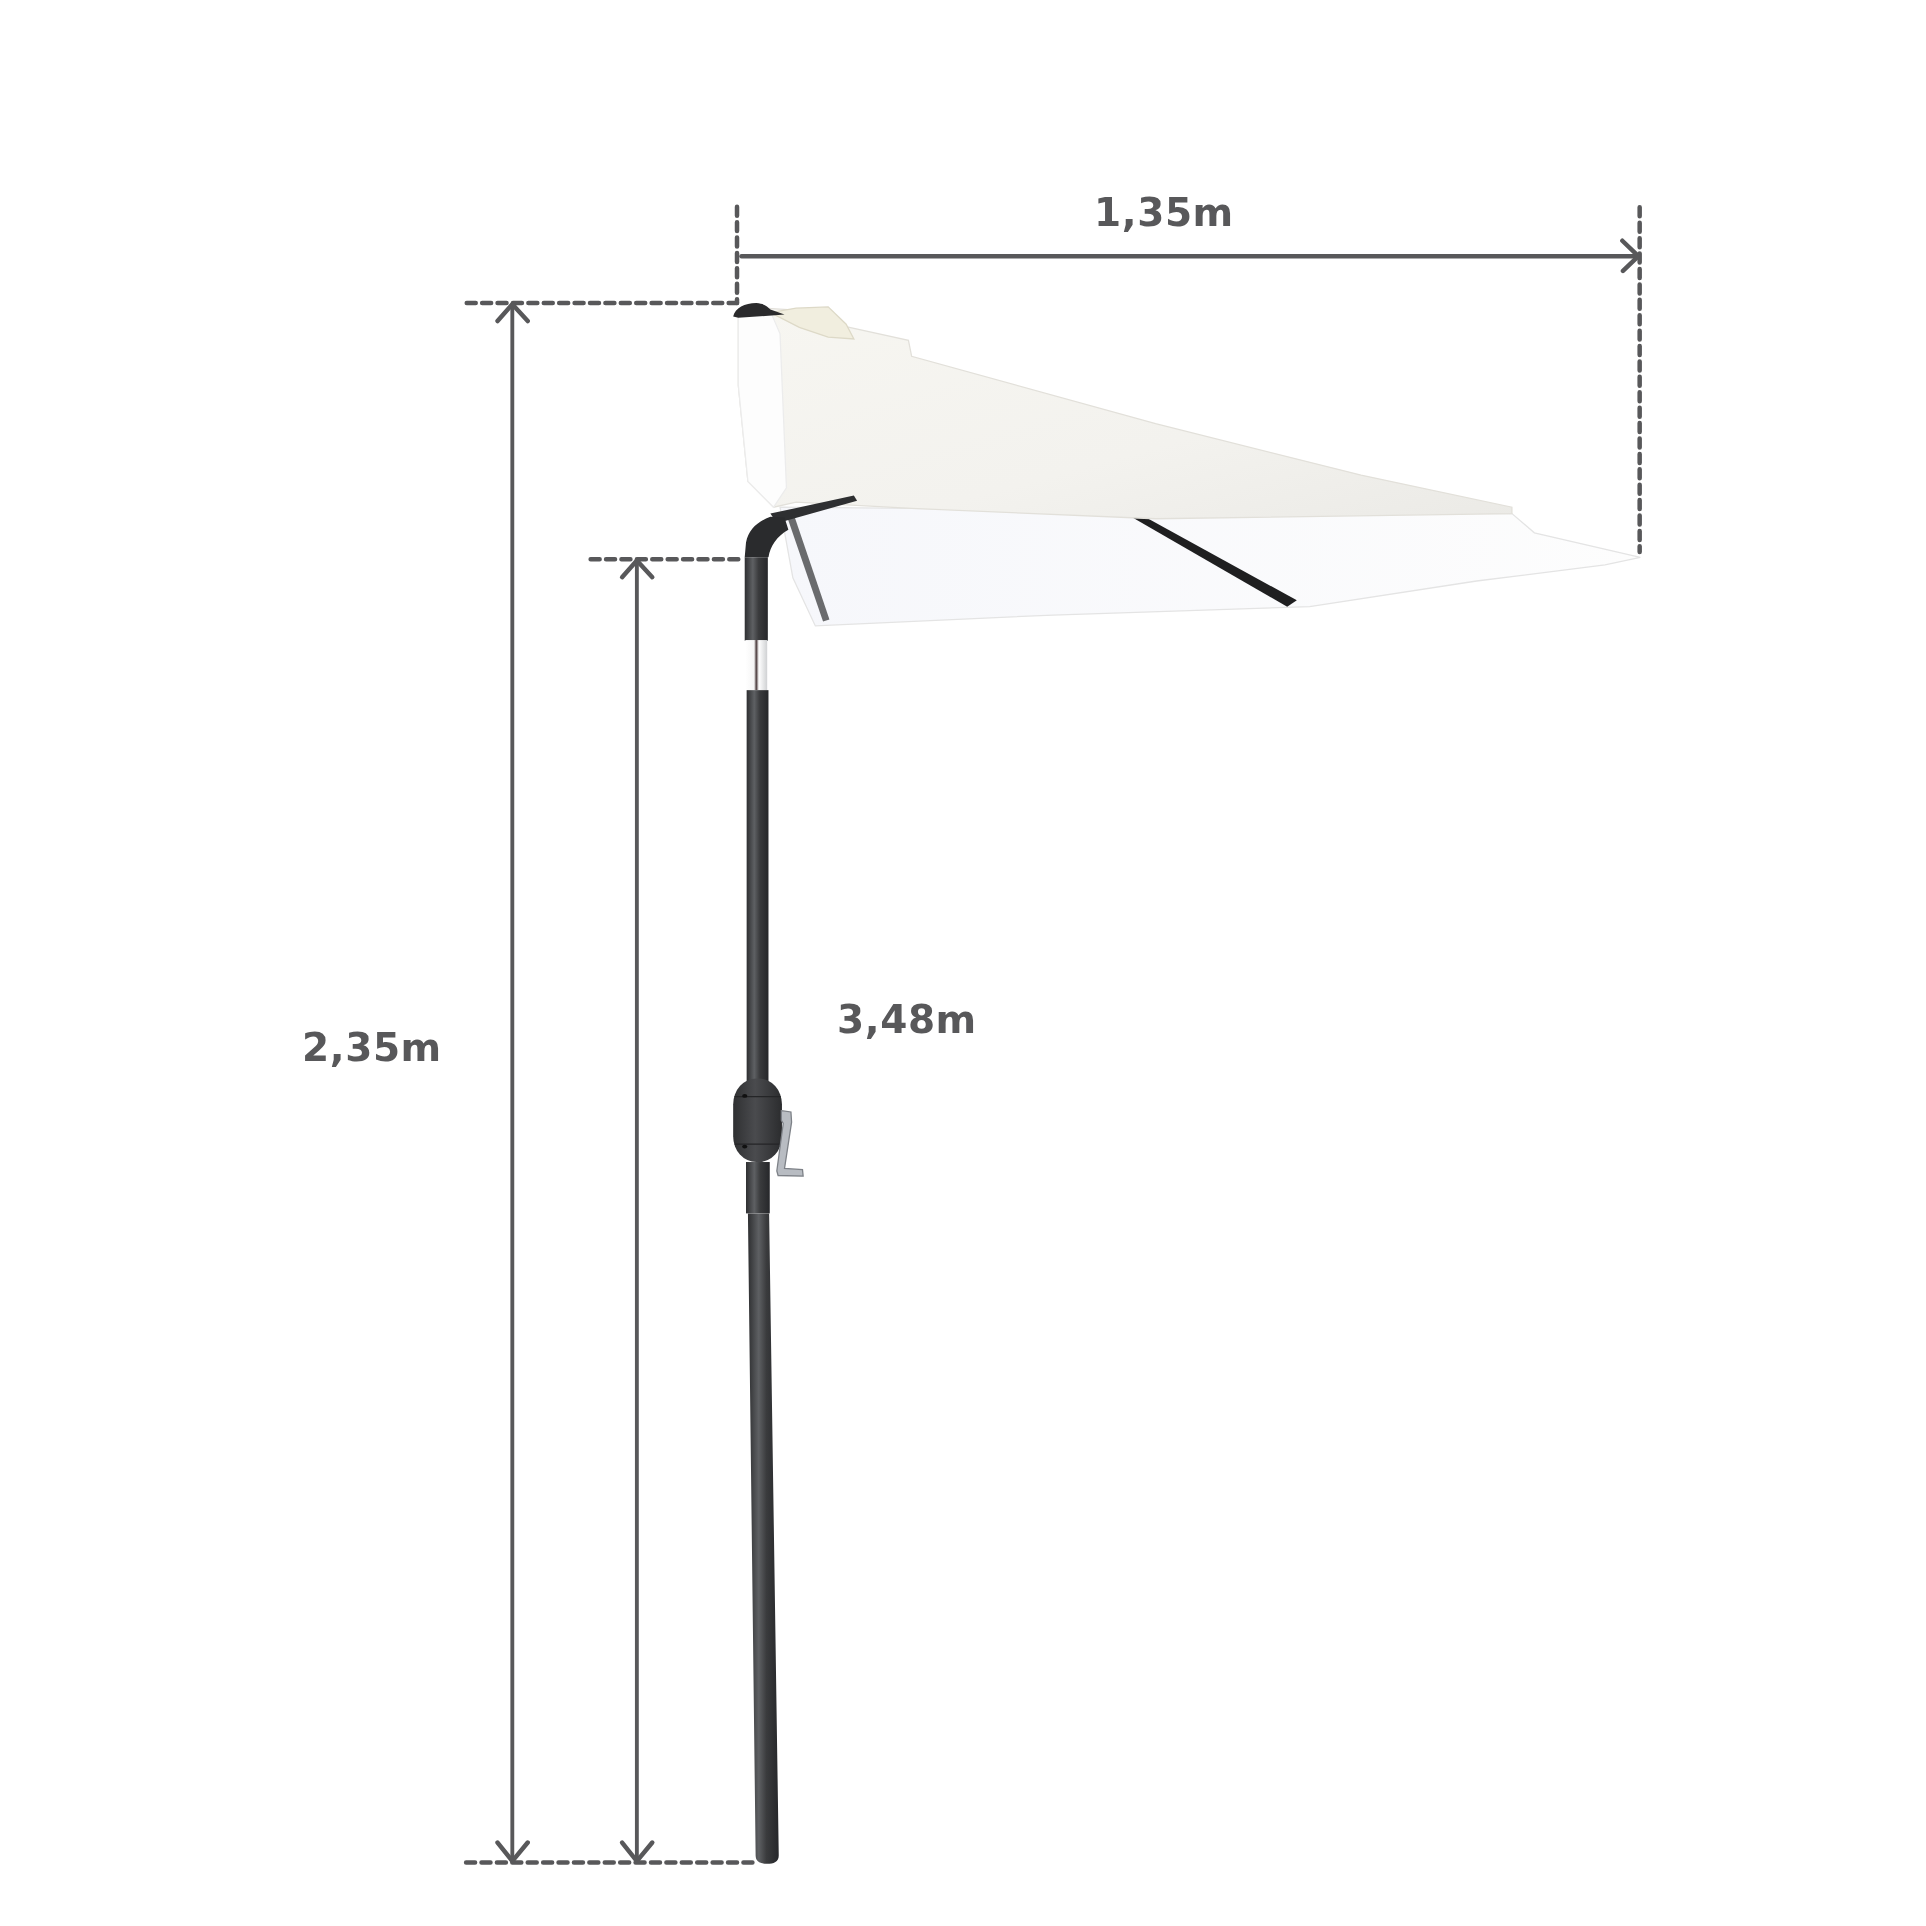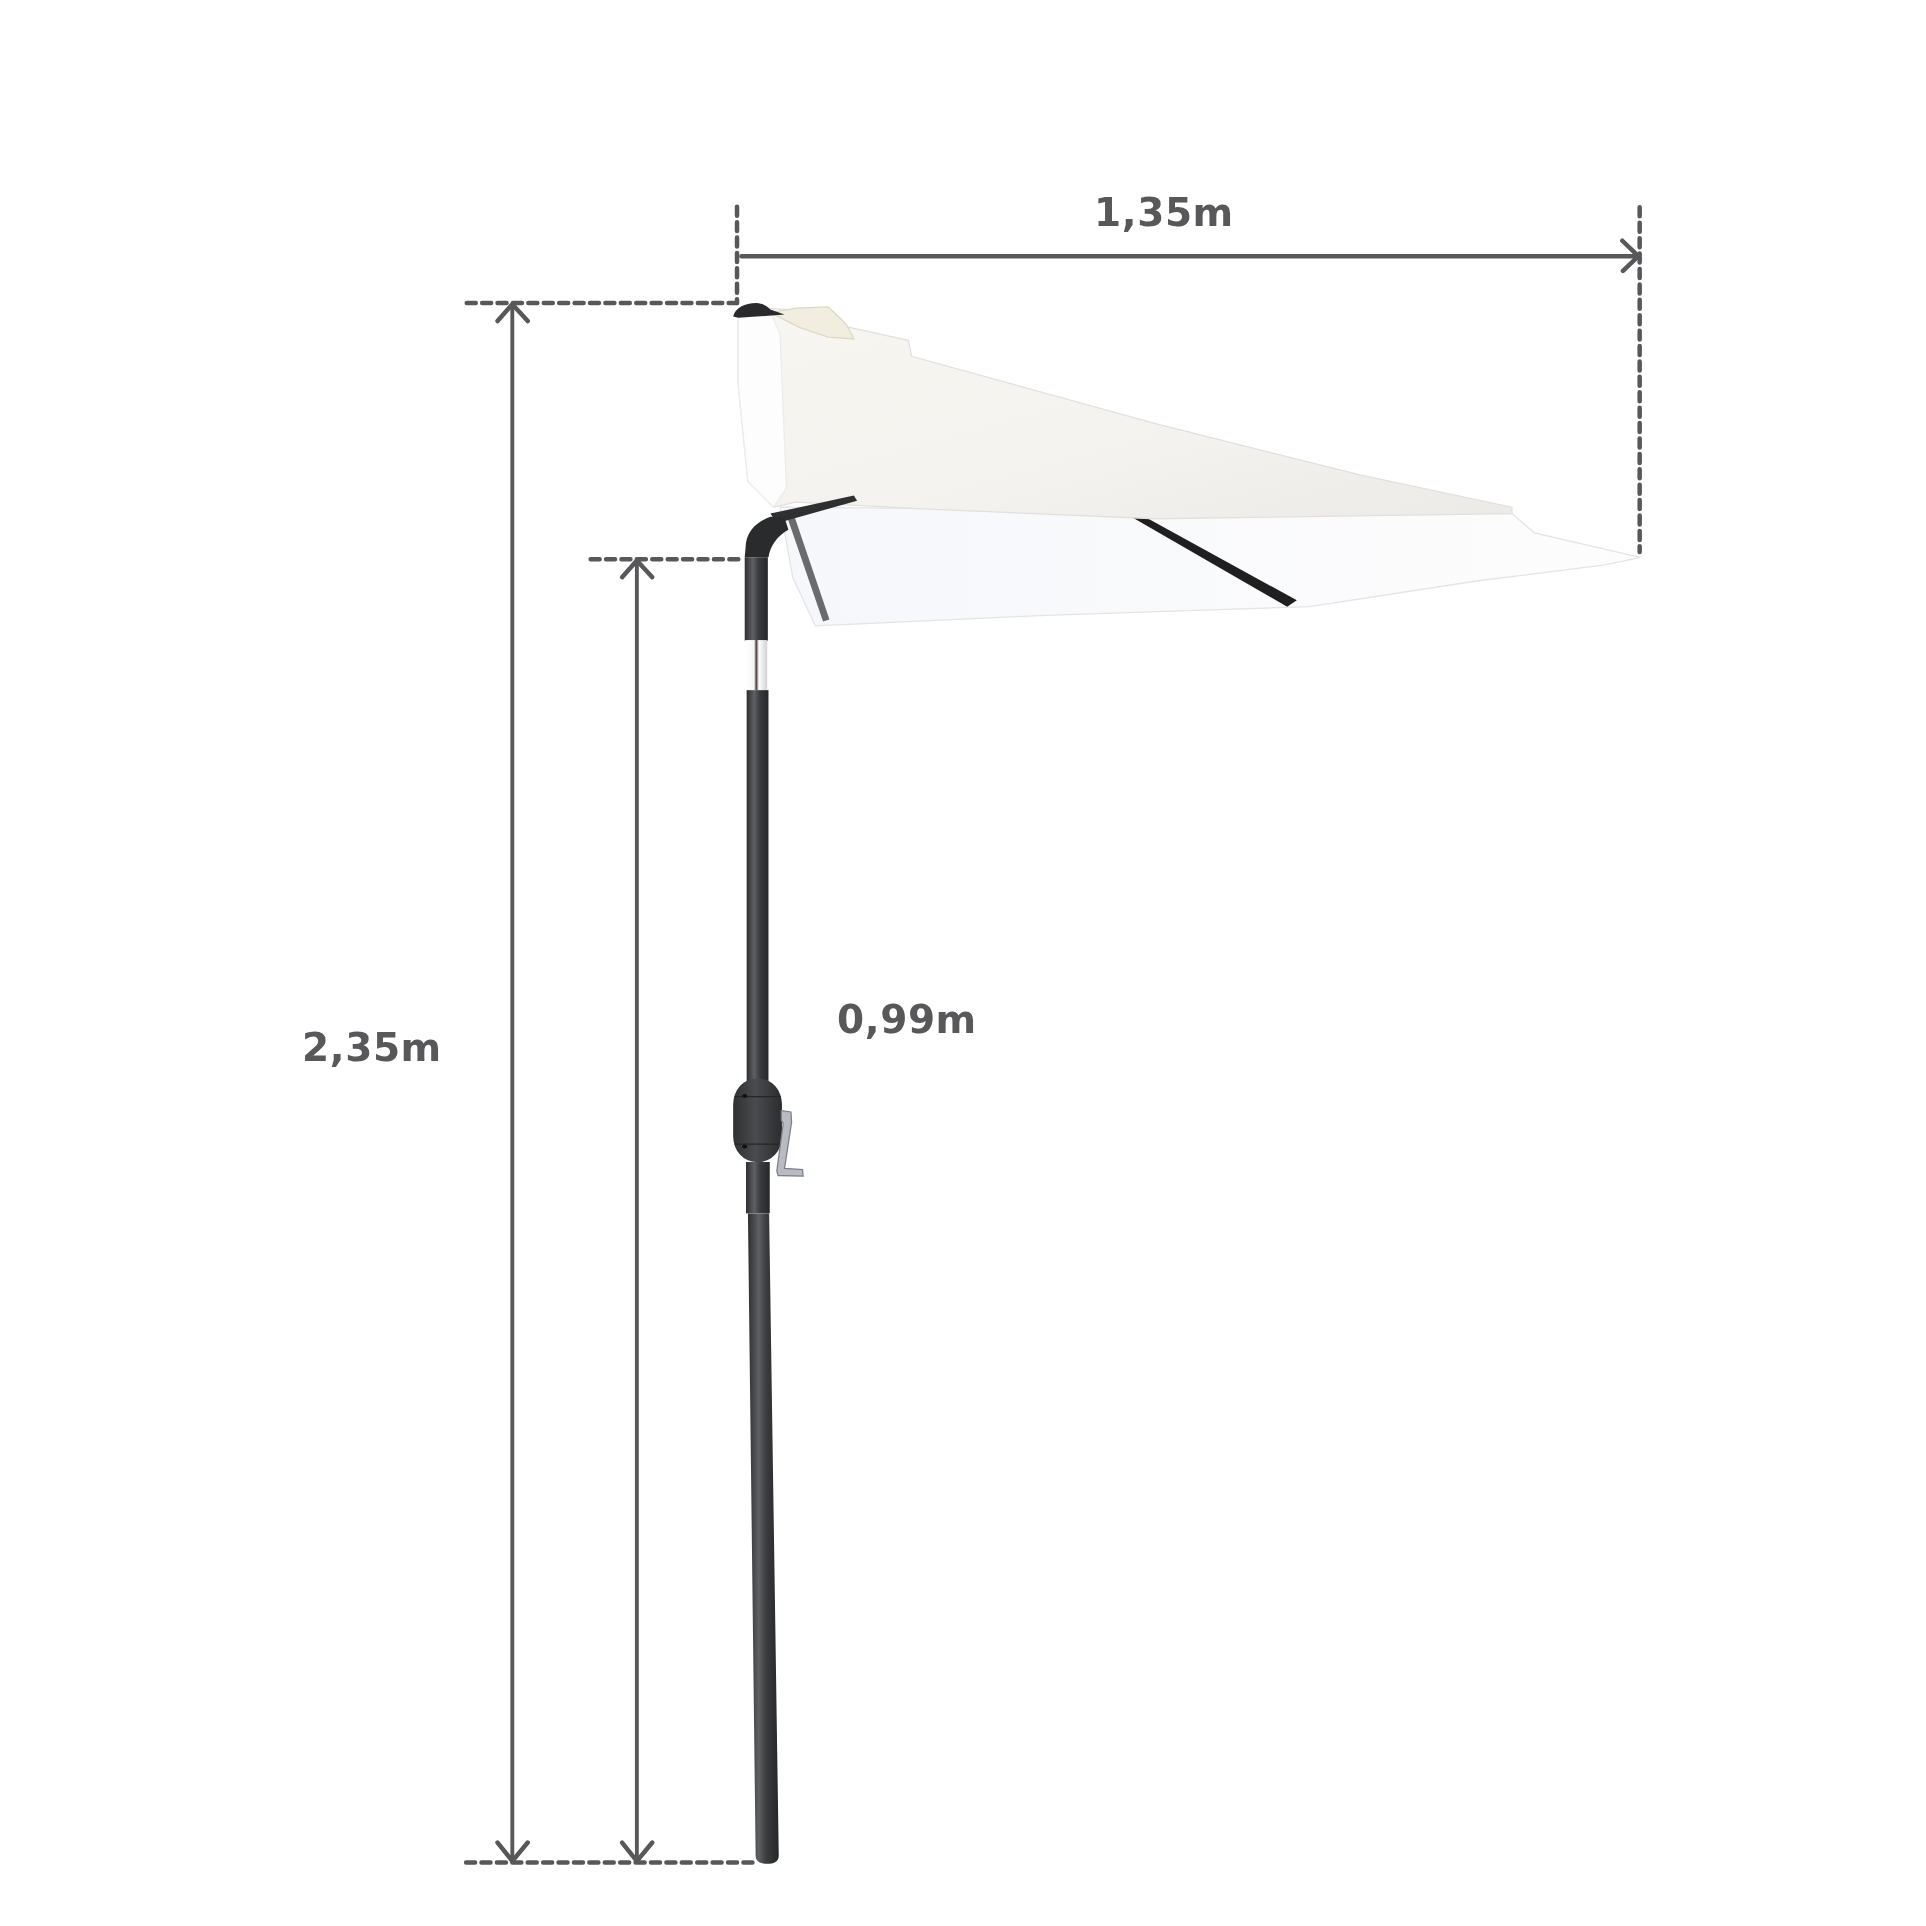--- a/index.html
+++ b/index.html
@@ -114,15 +114,15 @@
 
       <rect x="1162" y="1810" width="37" height="80" fill="url(#poleGrad)"></rect>
       <path d="M1165,1890 L1198,1890 L1213,2890 C1213,2900 1205,2903 1195,2903 C1185,2903 1177,2900 1177,2890 Z" fill="url(#poleGrad)"></path>
     </g>
   </svg>
 
   <div class="dim-label" style="left:1094px; top:193px; color:#58585a;">1,35m</div>
 
   <div class="dim-label" style="left:302px; top:1000px; color:#58585a;margin-top:28px;">2,35m</div>
 
-  <div class="dim-label" style="left:837px; top:1000px; color:#58585a;">0,99m</div>
+  <div class="dim-label" style="left:837px; top:1000px; color:#58585a;">3,48m</div>
 </div>
 
 
 </body></html>

